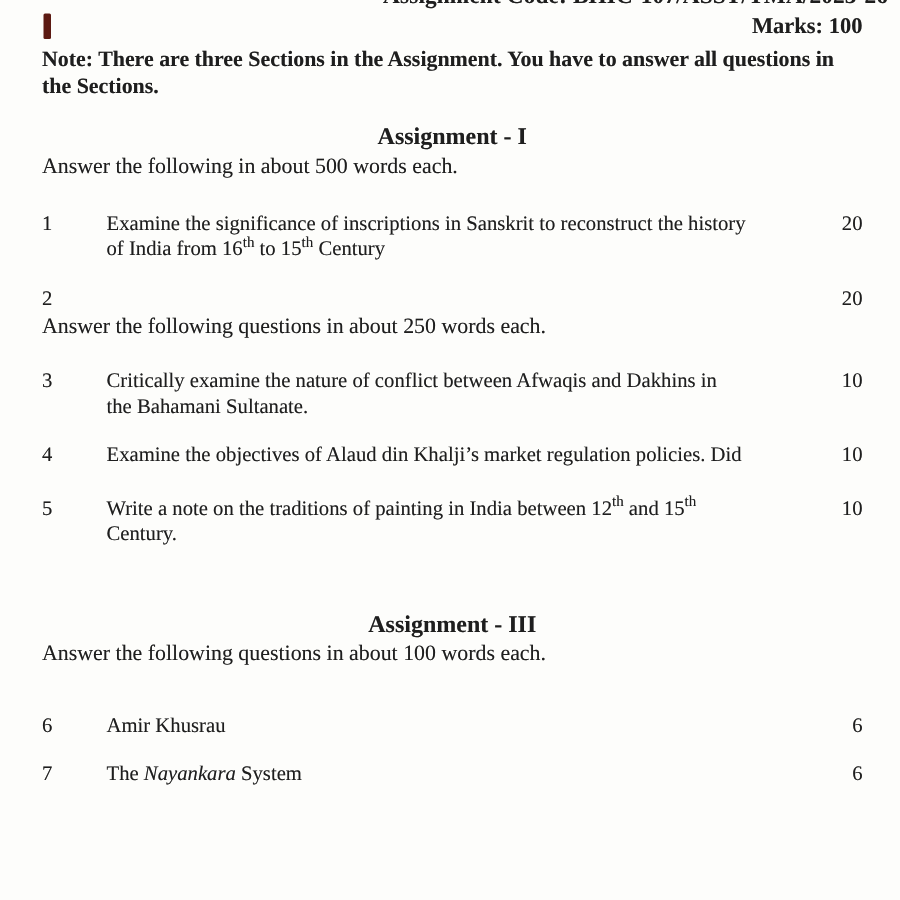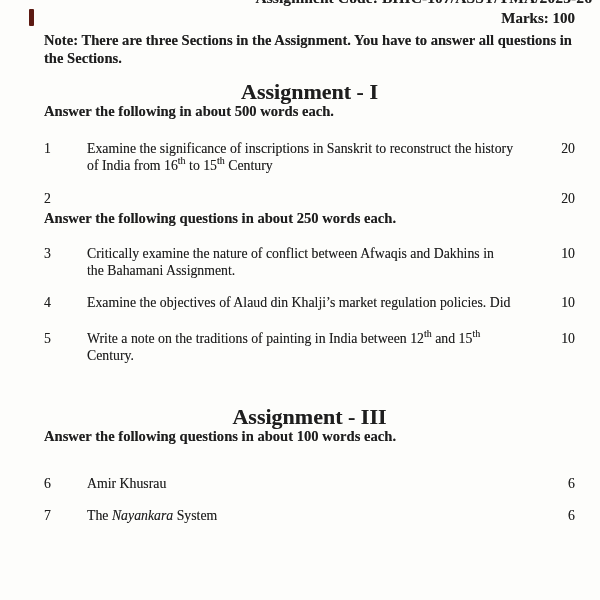--- a/index.html
+++ b/index.html
@@ -4,36 +4,36 @@
 <style>
   html,body{margin:0;padding:0;}
   body{
     width:600px;height:600px;
     background:#fdfdfb;
     font-family:"Liberation Serif", serif;
     color:#1e1e1e;
     position:relative;
     overflow:hidden;
   }
-  .page{position:absolute;inset:0;padding:0 25px 0 44px;box-sizing:border-box;}
+  .page{position:absolute;inset:0;padding:0 25px 0 28px;box-sizing:border-box;}
   
   .clip-line{position:absolute;top:0;left:0;right:0;height:8px;overflow:hidden;}
   .clip-line .inner{
     font-weight:bold;font-size:15.5px;line-height:20px;
     text-align:right;padding-right:8px;margin-top:-12px;
     letter-spacing:0.1px;
   }
   .red-mark{position:absolute;left:29px;top:9px;width:5px;height:17px;background:#5c1a12;border-radius:1px;}
   .marks-line{text-align:right;font-weight:bold;font-size:15px;line-height:17px;padding-top:10px;}
   .note{font-weight:bold;font-size:14.6px;line-height:1.25;margin:4px 0 0 0;}
-  .section-title{text-align:center;font-weight:bold;font-size:22px;line-height:18px;margin:0;}
+  .section-title{text-align:center;font-weight:bold;font-size:16px;line-height:18px;margin:0;}
   .sec1 .section-title{margin-top:16px;}
   .sec2 .section-title{margin-top:21px;}
   .sec3 .section-title{margin-top:43px;}
-  .instr{font-weight:bold;font-size:14.6px;line-height:18px;margin:1px 0 0 0;}
+  .instr{font-weight:normal;font-size:14.6px;line-height:18px;margin:1px 0 0 0;}
   .q{display:flex;font-size:13.8px;line-height:16.8px;}
   .qnum{width:43px;flex:none;}
   .qtext{width:468px;flex:none;}
   .qmarks{margin-left:auto;width:22px;text-align:right;}
   .q.m21{margin-top:21px;}
   .q.m16{margin-top:16px;}
   .q.m19{margin-top:19px;}
   .q.m31{margin-top:31px;}
   .q.m15{margin-top:15px;}
   sup{font-size:10px;line-height:0;vertical-align:super;}
@@ -75,21 +75,21 @@
     </div>
   </section>
 
   <section class="sec2">
     <p class="instr">Answer the following questions in about 250 words each.</p>
 
     <div class="q m19">
       <div class="qnum">3</div>
       <div class="qtext">
           <div><span>Critically examine the nature of conflict between Afwaqis and Dakhins in</span></div>
-          <div><span>the Bahamani Assignment.</span></div>
+          <div><span>the Bahamani Sultanate.</span></div>
         </div>
       <div class="qmarks">10</div>
     </div>
 
     <div class="q m16">
       <div class="qnum">4</div>
       <div class="qtext">
           <div><span>Examine the objectives of Alaud din Khalji’s market regulation policies. Did</span></div>
         </div>
       <div class="qmarks">10</div>

